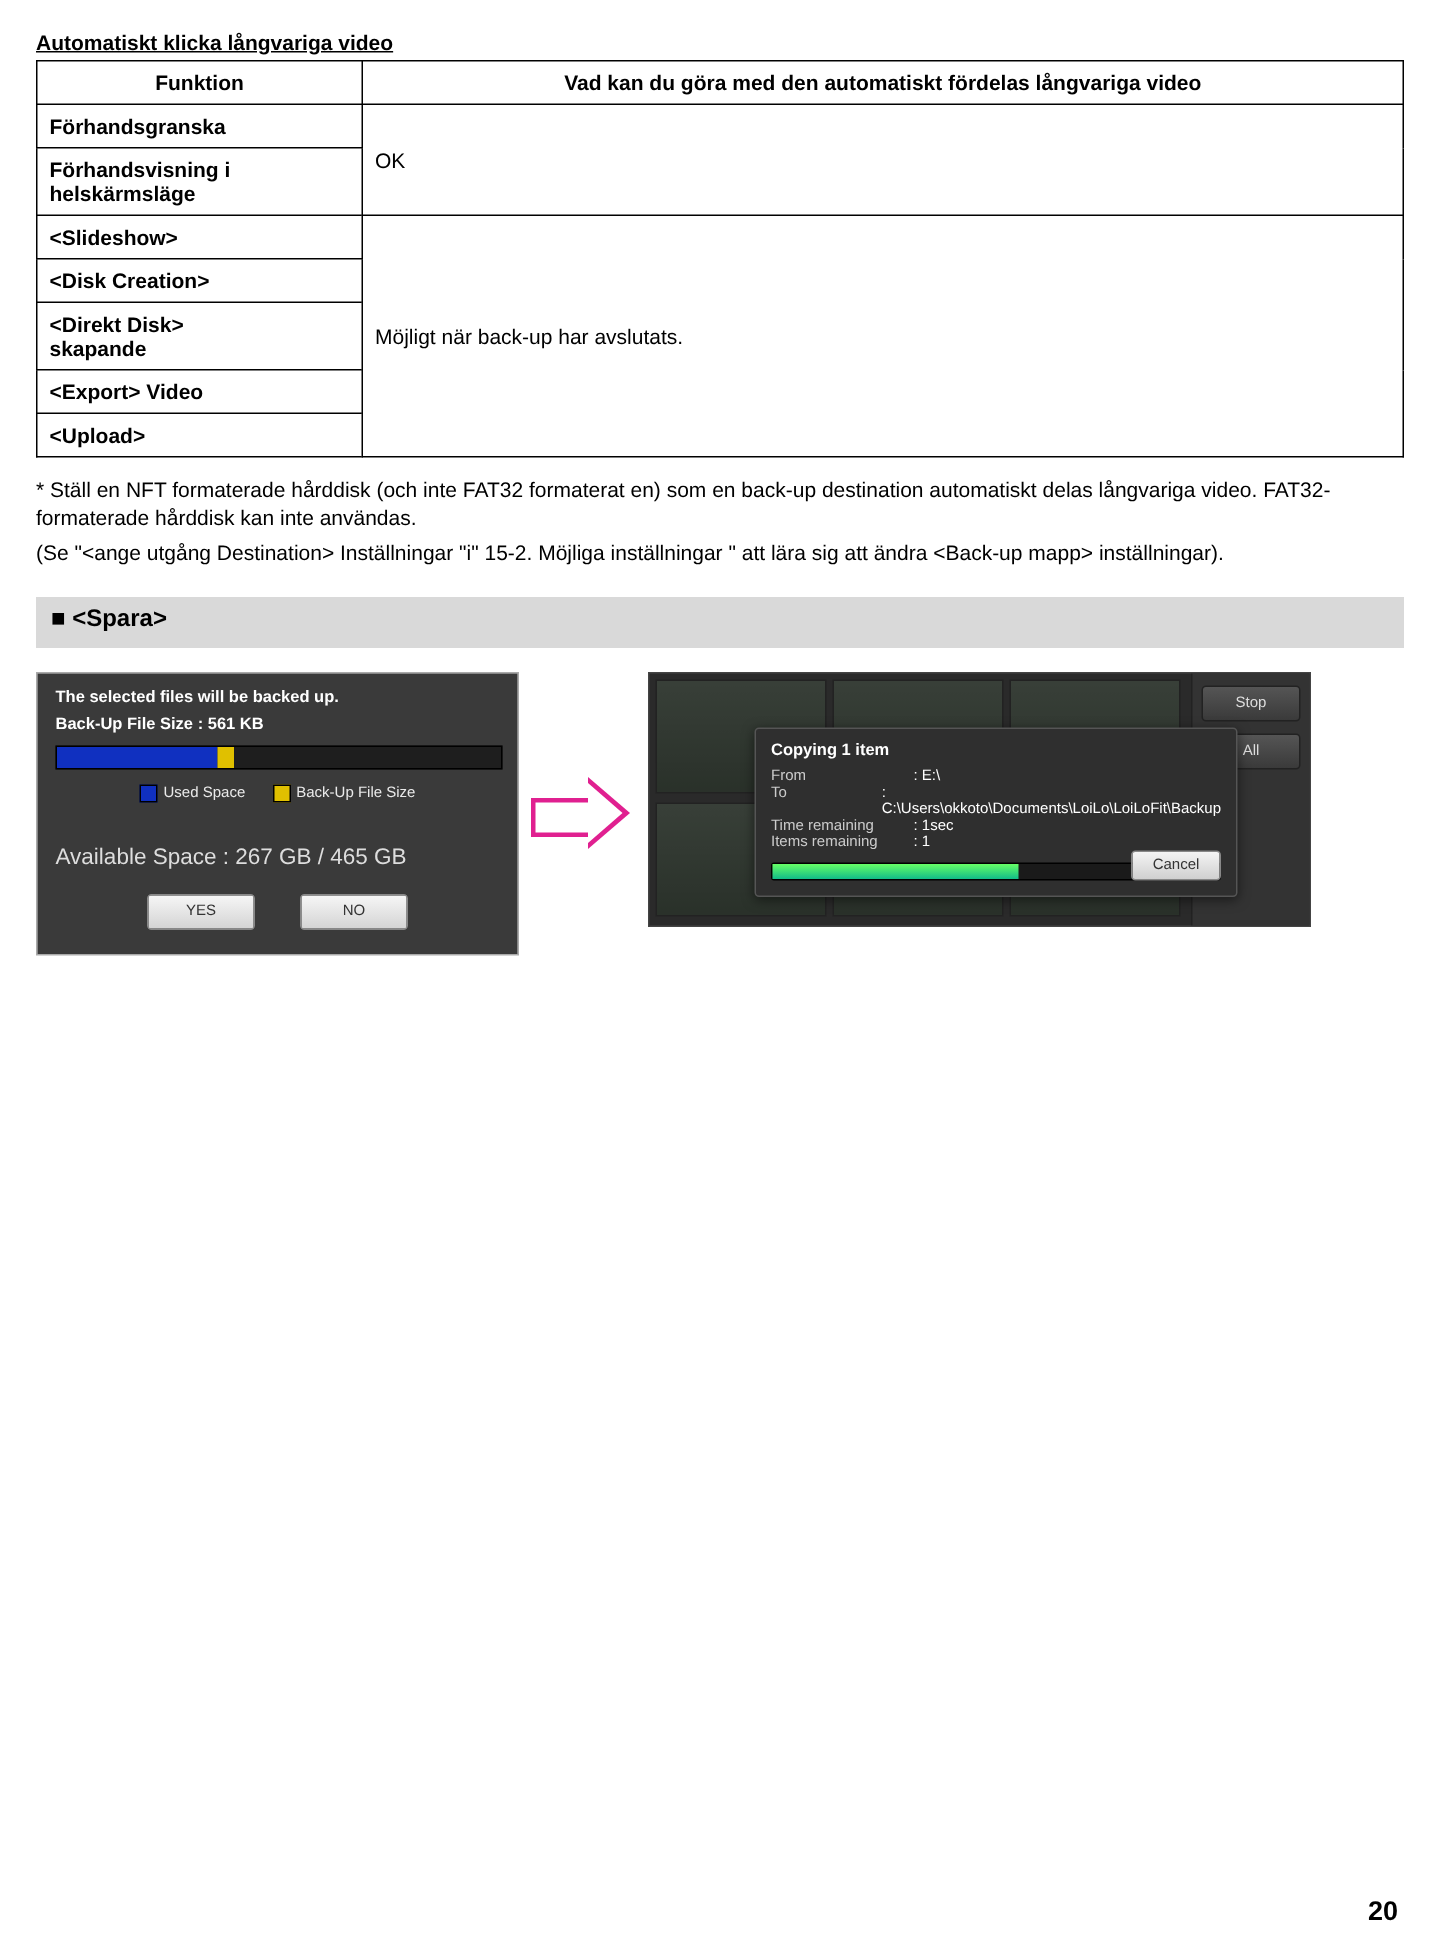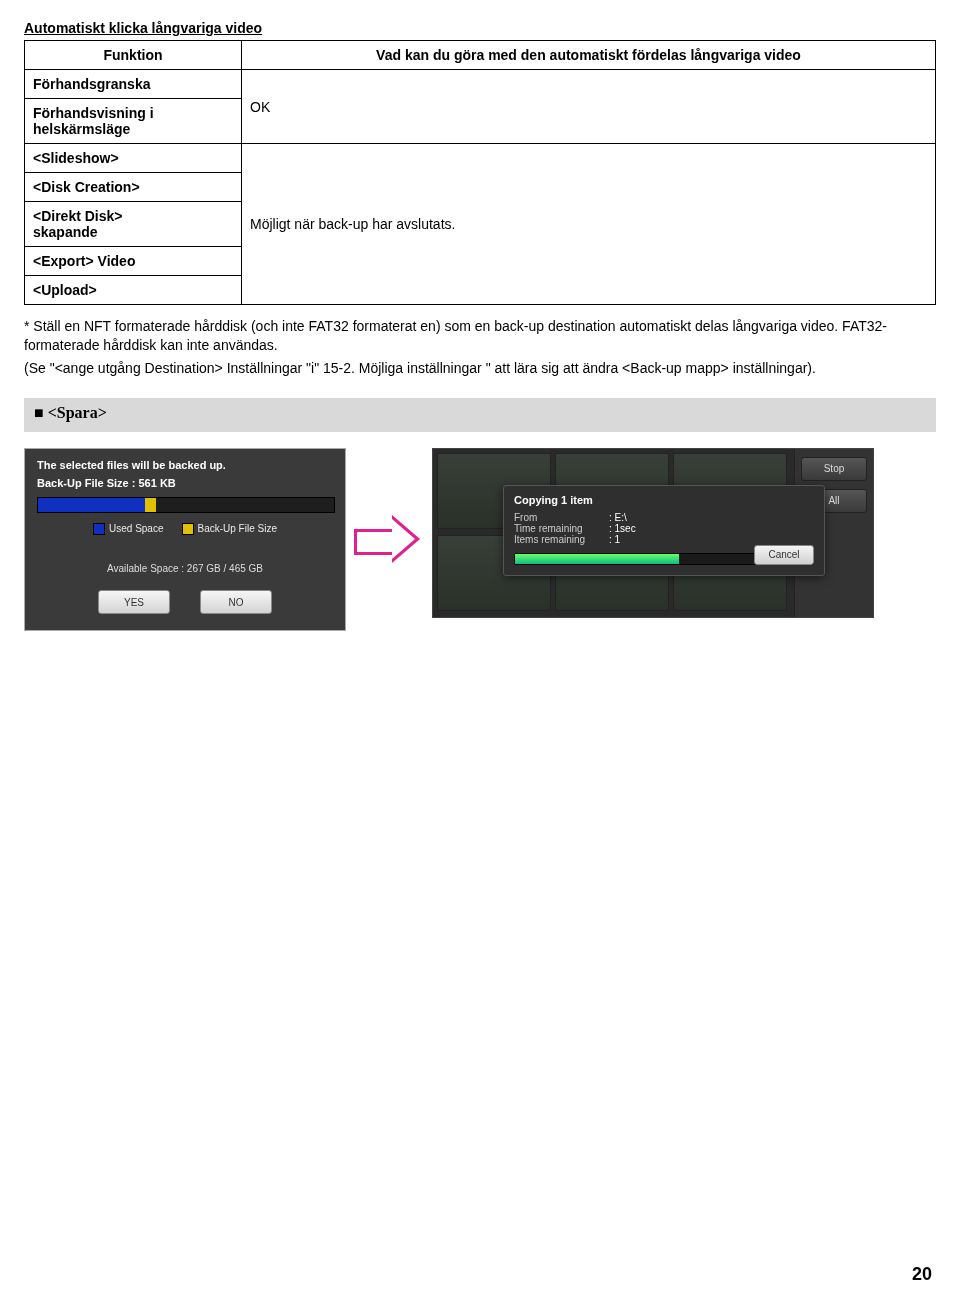--- a/index.html
+++ b/index.html
@@ -40,21 +40,20 @@
     line-height: 1.35;
   }
   .gray-band {
     background: #d9d9d9;
     padding: 6px 10px 10px 10px;
     margin: 18px 0 16px 0;
   }
   .gray-band .h {
     font-weight: bold;
     font-size: 16px;
-    font-family: Liberation Serif, serif;
   }
   .gray-band .p {
     margin-top: 6px;
     font-size: 14px;
   }
   
   .shots {
     display: flex;
     align-items: flex-start;
     gap: 8px;
@@ -119,21 +118,21 @@
   }
   .legend {
     display:flex; gap:18px; justify-content:center;
     font-size:10px; margin-bottom:8px;
   }
   .legend .sw {
     display:inline-block; width:10px; height:10px; margin-right:4px;
     vertical-align:middle; border:1px solid #000;
   }
   .sw.blue{background:#1030c0;} .sw.yellow{background:#e0c000;}
-  .avail { text-align:center; font-size:10px; color:#ddd; margin-bottom:8px;margin-top:28px;}
+  .avail { font-size:15px; color:#ddd; margin-bottom:8px;margin-top:28px;}
   .dlg-buttons {
     display:flex; justify-content:center; gap:30px;
     background:#3a3a3a; padding: 8px 0 4px 0;
   }
   .dlg-buttons .btn {
     width: 70px; height: 22px;
     background: linear-gradient(#f6f6f6,#d4d4d4);
     border:1px solid #888; border-radius:3px;
     font-size:10px; color:#333;
     display:flex; align-items:center; justify-content:center;
@@ -333,20 +332,24 @@
       <div class="rbtn">Stop</div>
       <div class="rbtn">All</div>
     </div>
     <div class="copybox">
       <div class="ctitle">Copying 1 item</div>
       <div class="row">
           <span class="k">From</span>
           <span class="v">: E:\</span>
         </div>
       <div class="row">
+          <span class="k">To</span>
+          <span class="v">: C:\Users\okkoto\Documents\LoiLo\LoiLoFit\Backup</span>
+        </div>
+      <div class="row">
           <span class="k">Time remaining</span>
           <span class="v">: 1sec</span>
         </div>
       <div class="row">
           <span class="k">Items remaining</span>
           <span class="v">: 1</span>
         </div>
       <div class="cprog">
           <div class="fill"></div>
         </div>

